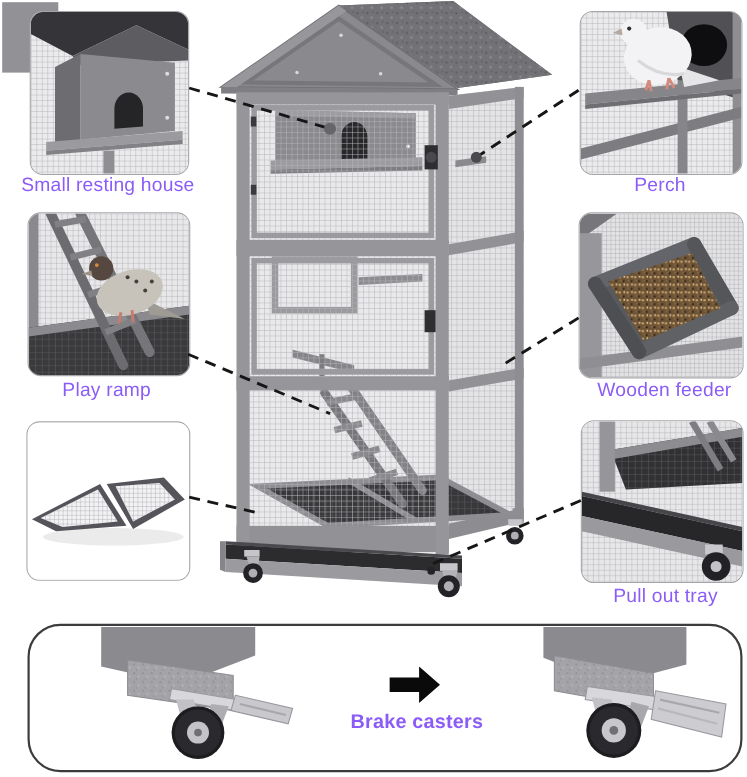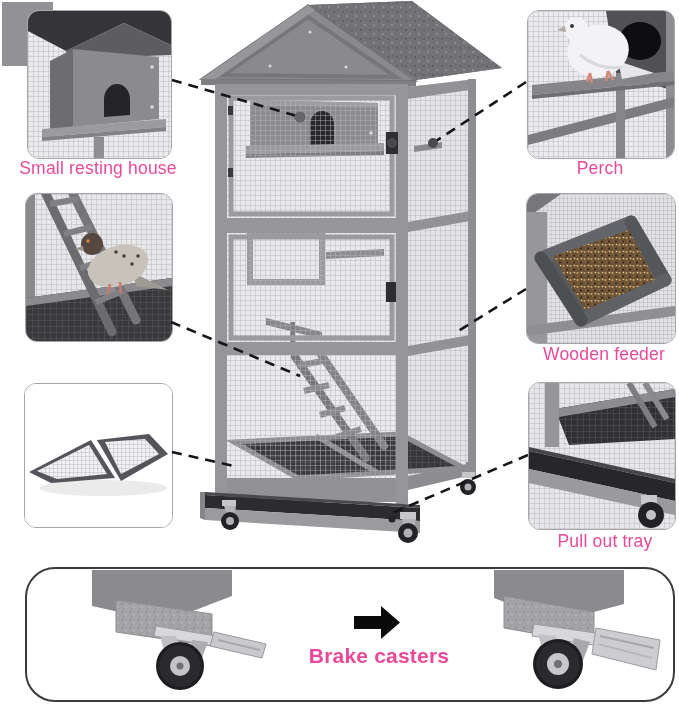--- a/index.html
+++ b/index.html
@@ -2,23 +2,23 @@
 <html><head>
 <meta charset="utf-8">
 <style>
   html,body{margin:0;padding:0;background:#ffffff;width:679px;height:706px;overflow:hidden;
     font-family:"Liberation Sans","DejaVu Sans",sans-serif;}
   .stage{position:relative;width:679px;height:706px;background:#fff;}
   .grey-square{position:absolute;left:2px;top:2px;width:51px;height:64px;background:#919196;z-index:0;}
   .card{position:absolute;background:#fff;border:1.6px solid #a6a6aa;border-radius:12px;
     overflow:hidden;z-index:2;}
   .card svg{display:block;}
-  .label{position:absolute;font-size:17.5px;line-height:22px;color:#ec4899;text-align:center;
+  .label{position:absolute;font-size:17.5px;line-height:22px;color:#8b5cf6;text-align:center;
     letter-spacing:.2px;z-index:3;}
-  .label.bold{font-weight:700;font-size:21px;}
+  .label.bold{font-weight:700;font-size:18px;}
   .cage{position:absolute;left:170px;top:0;width:345px;height:560px;z-index:1;}
   .panel{position:absolute;left:25px;top:567px;width:650px;height:135px;border:2px solid #3c3c3f;
     border-radius:30px;box-sizing:border-box;overflow:hidden;z-index:2;background:#fff;}
   .panel svg{position:absolute;}
   .overlay{position:absolute;left:0;top:0;width:679px;height:706px;z-index:5;pointer-events:none;}
   .arrow{position:absolute;left:327px;top:37px;width:46px;height:33px;}
   .panel-label{position:absolute;left:252px;top:76px;width:200px;}
 </style>
 </head>
 <body>
@@ -289,20 +289,21 @@
       <g>
         <rect x="112" y="112" width="16" height="9" fill="#c9c9cd"></rect>
         <circle cx="122" cy="132" r="13" fill="#222226"></circle>
         <circle cx="122" cy="132" r="5" fill="#c3c3c7"></circle>
       </g>
     </svg>
   </div>
 
   <div class="label" style="left:12px;top:157px;width:172px">Small resting house</div>
   <div class="label" style="left:514px;top:157px;width:172px">Perch</div>
+  <div class="label" style="left:11px;top:343px;width:172px">Play ramp</div>
   <div class="label" style="left:518px;top:343px;width:172px">Wooden feeder</div>
   <div class="label" style="left:519px;top:530px;width:172px">Pull out tray</div>
 
   <div class="panel">
     <svg style="left:37px;top:1px" width="210" height="131" viewBox="0 0 210 131">
       <polygon points="28,0 168,0 168,26 100,52 28,36" fill="#8b8b8f"></polygon>
       <polygon points="52,30 148,44 148,76 52,62" fill="url(#pstone)" stroke="#8e8e92" stroke-width="1"></polygon>
       <polygon points="92,56 152,66 150,76 90,66" fill="#d8d8dc" stroke="#9a9aa0" stroke-width="1"></polygon>
       <polygon points="150,62 202,74 198,88 146,76" fill="#c9c9cd" stroke="#97979d" stroke-width="1"></polygon>
       <line x1="154" y1="70" x2="196" y2="80" stroke="#a8a8ac" stroke-width="2"></line>

